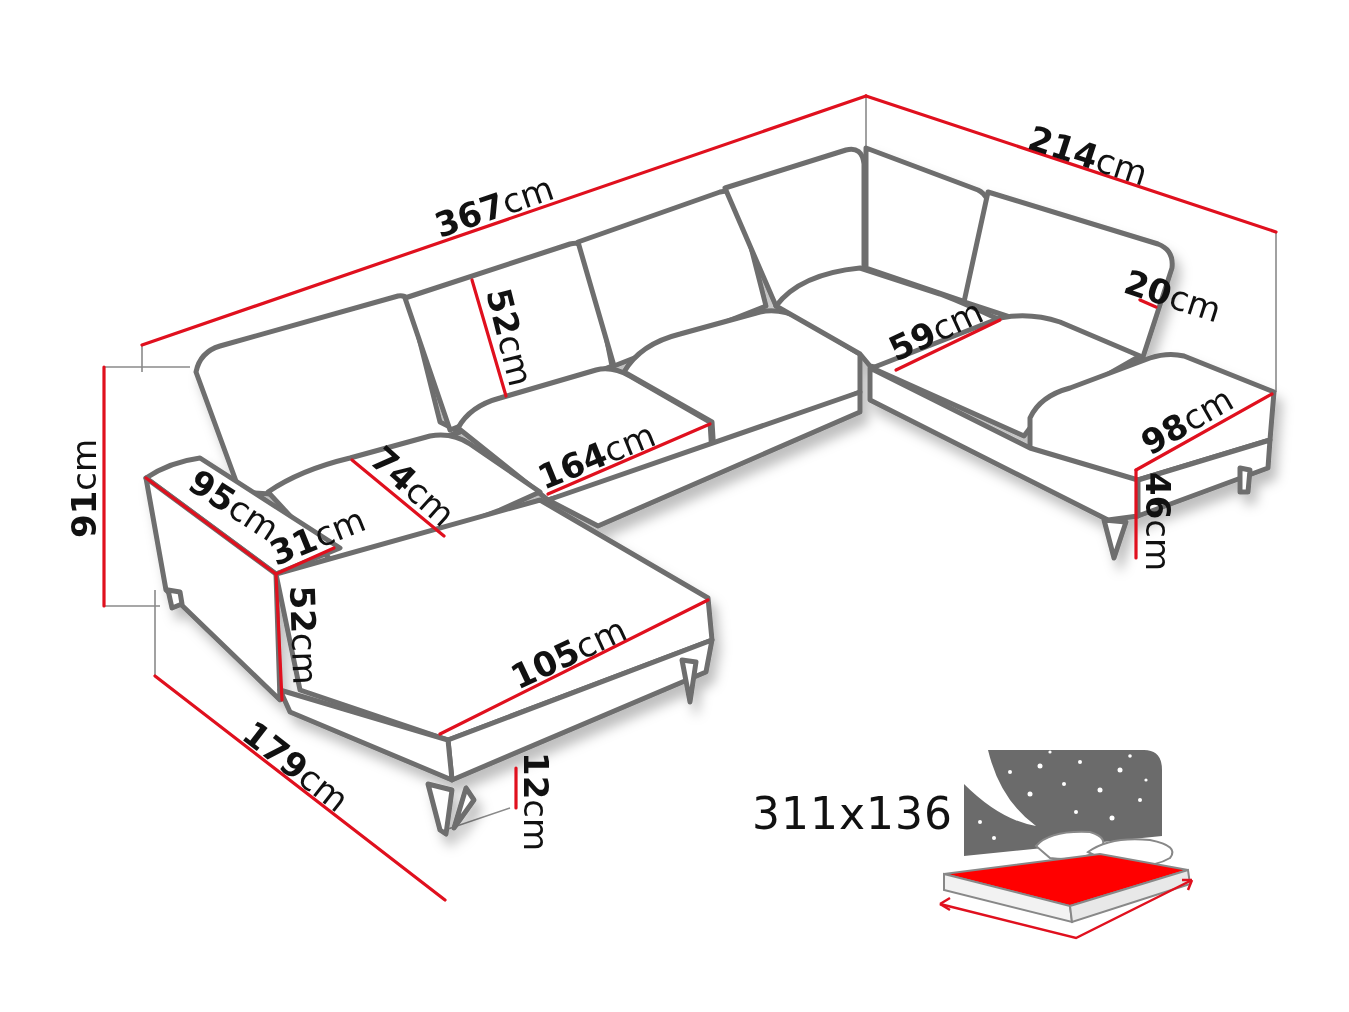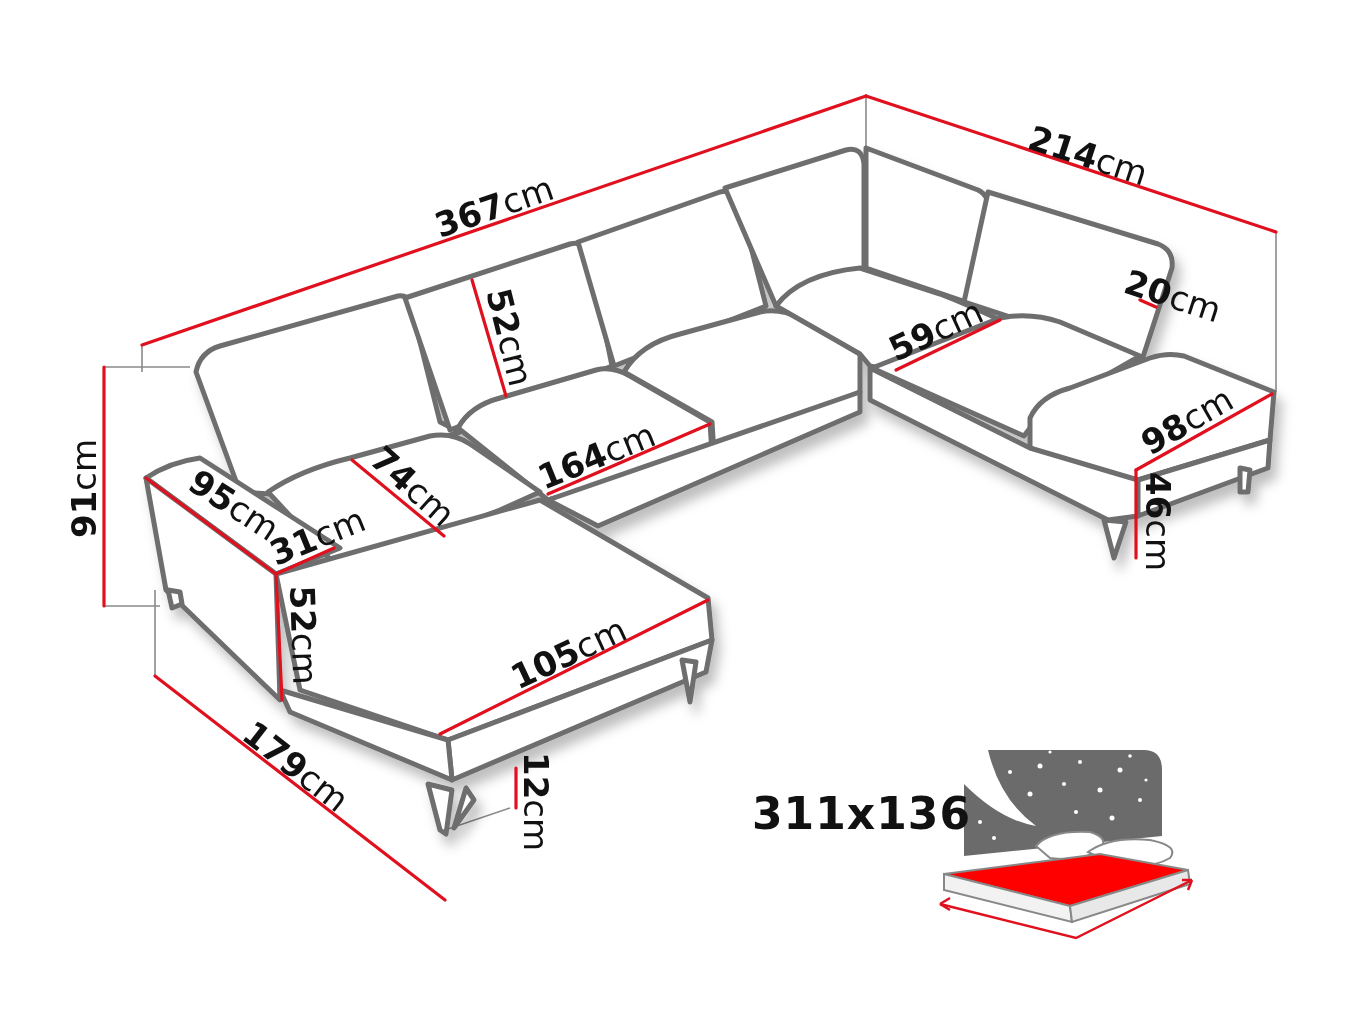--- a/index.html
+++ b/index.html
@@ -3,21 +3,21 @@
 <meta charset="utf-8">
 <style>
   html, body { margin: 0; padding: 0; background: #ffffff; }
   body { width: 1349px; height: 1012px; position: relative; overflow: hidden; font-family: "DejaVu Sans", sans-serif; }
   svg { position: absolute; left: 0; top: 0; }
   .outline { fill: #ffffff; stroke: #6e6e6e; stroke-width: 5; stroke-linejoin: round; stroke-linecap: round; }
   .thin { fill: none; stroke: #8a8a8a; stroke-width: 1.6; }
   .dim { fill: none; stroke: #e0101e; stroke-width: 3.2; stroke-linecap: round; }
   .lbl-num { font-family: "DejaVu Sans", sans-serif; font-weight: bold; font-size: 34px; fill: #111; }
   .lbl-unit { font-family: "DejaVu Sans", sans-serif; font-weight: normal; font-size: 34px; fill: #111; }
-  .bed-title { position: absolute; left: 752px; top: 788px; font-family: "DejaVu Sans", sans-serif; font-weight: bold; font-size: 44px; color: #111; letter-spacing: 1px; }
+  .bed-title { position: absolute; left: 752px; top: 788px; font-family: "DejaVu Sans", sans-serif; font-weight: normal; font-size: 44px; color: #111; letter-spacing: 1px; }
 </style>
 </head>
 <body>
 
 <svg width="1349" height="1012" viewBox="0 0 1349 1012">
   <defs>
     <filter id="shadow" x="-10%" y="-10%" width="130%" height="130%">
       <feDropShadow dx="6" dy="10" stdDeviation="6" flood-color="#000" flood-opacity="0.25"></feDropShadow>
     </filter>
   </defs>

